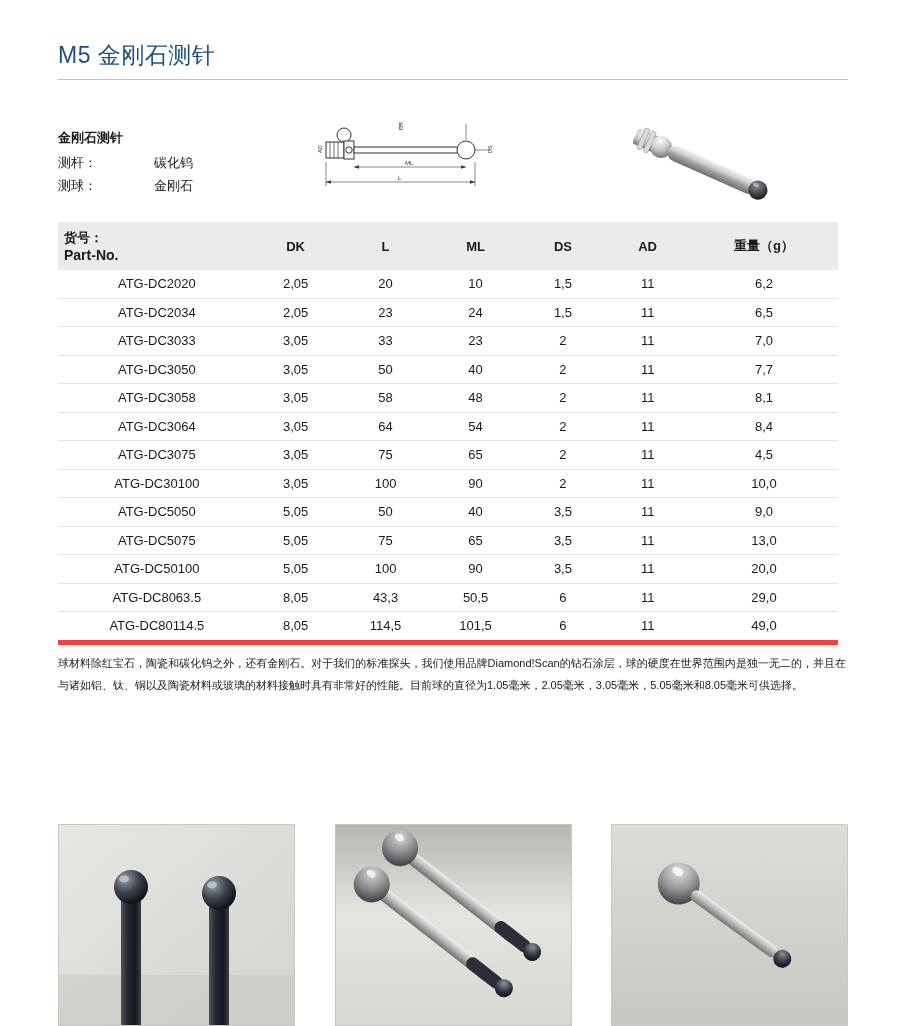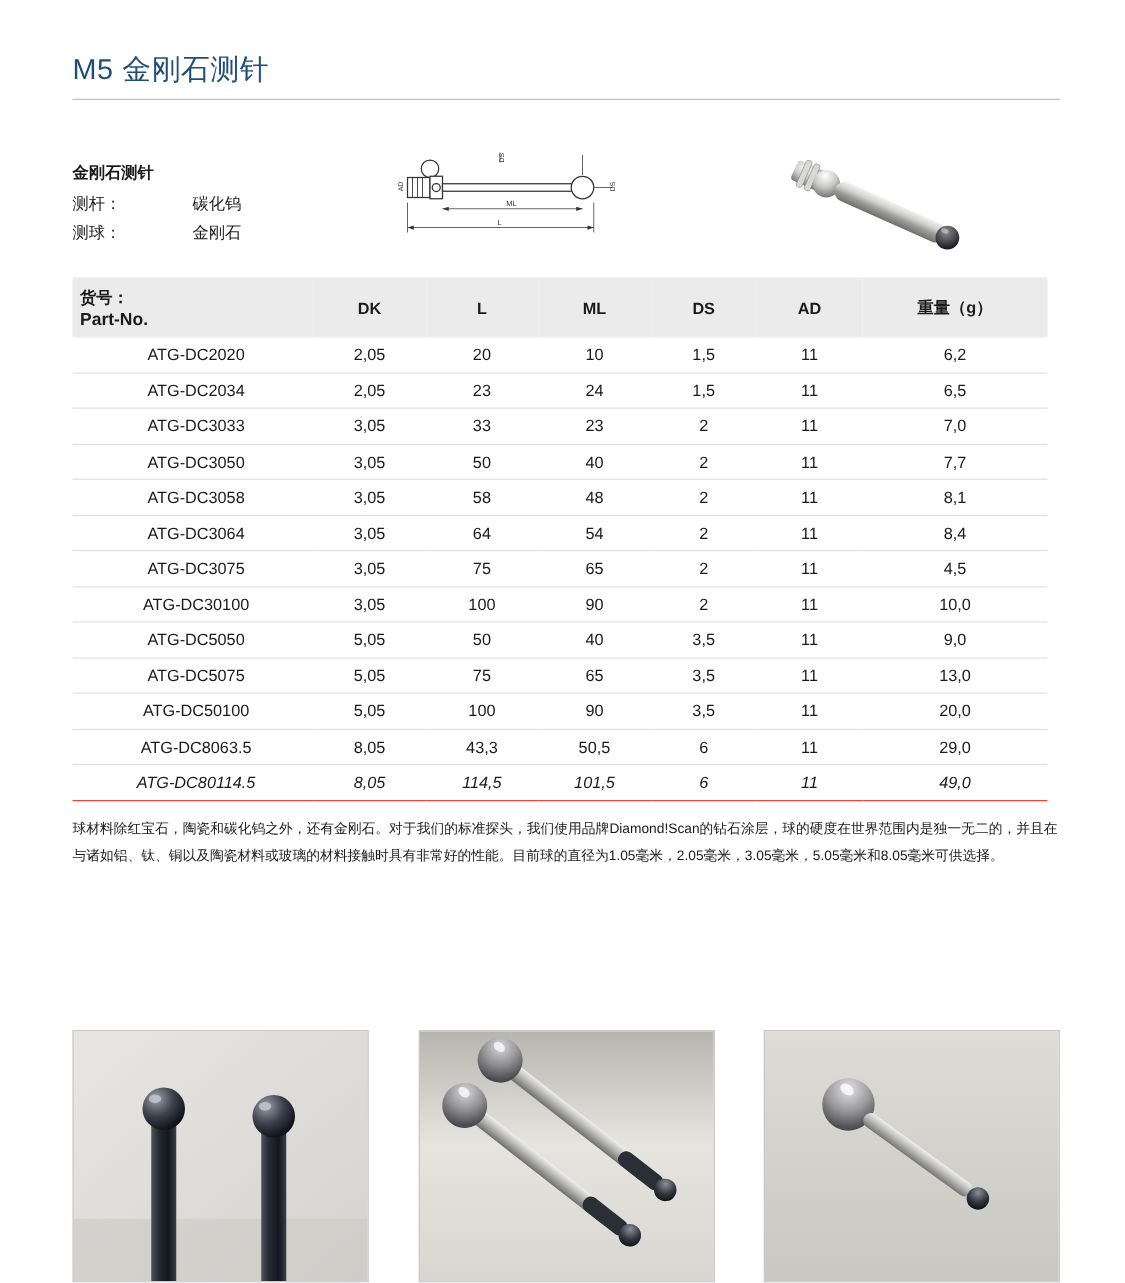--- a/index.html
+++ b/index.html
@@ -113,22 +113,21 @@
   .th-partno .line1 { font-weight: bold; }
   .th-partno .line2 { font-weight: bold; font-size: 14px; }
   .spec-table tbody td {
     height: 25.5px;
     text-align: center;
     border-bottom: 1px solid #e2e2e2;
     font-size: 13px;
     color: #1a1a1a;
   }
   .spec-table tbody tr:last-child td {
-    border-bottom: 1px solid #ef4444;
-    font-style: italic;
+    border-bottom: 5px solid #ef4444;
   }
   .spec-table td.partno {
     text-align: center;
     padding-left: 6px;
   }
   .col-partno { width: 190px; }
   .col-dk { width: 90px; }
   .col-l  { width: 90px; }
   .col-ml { width: 90px; }
   .col-ds { width: 85px; }

